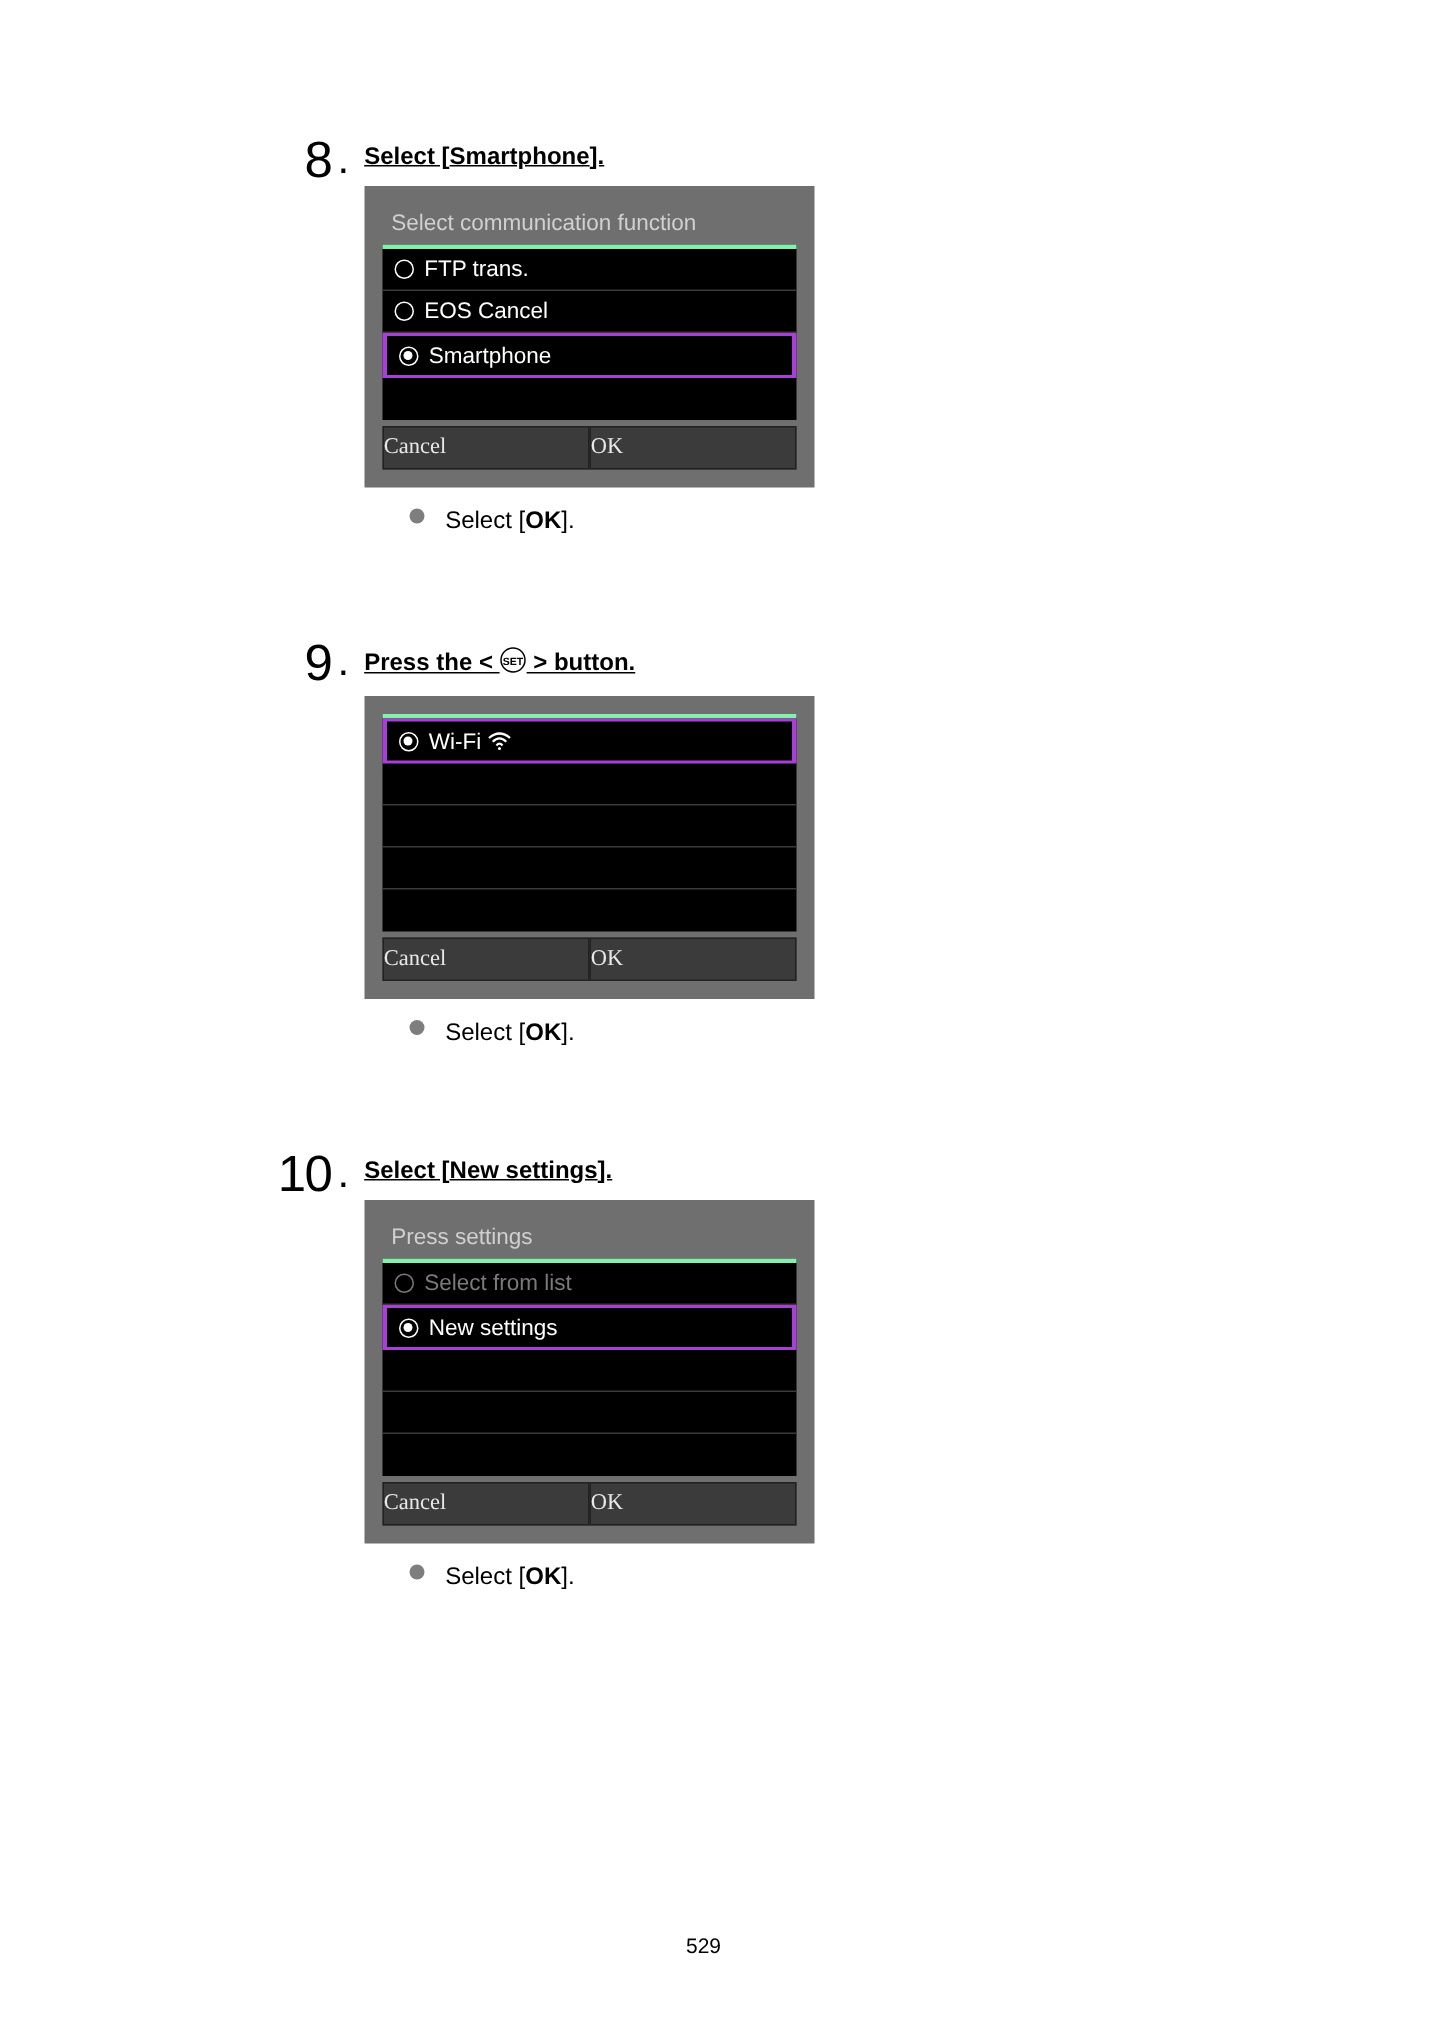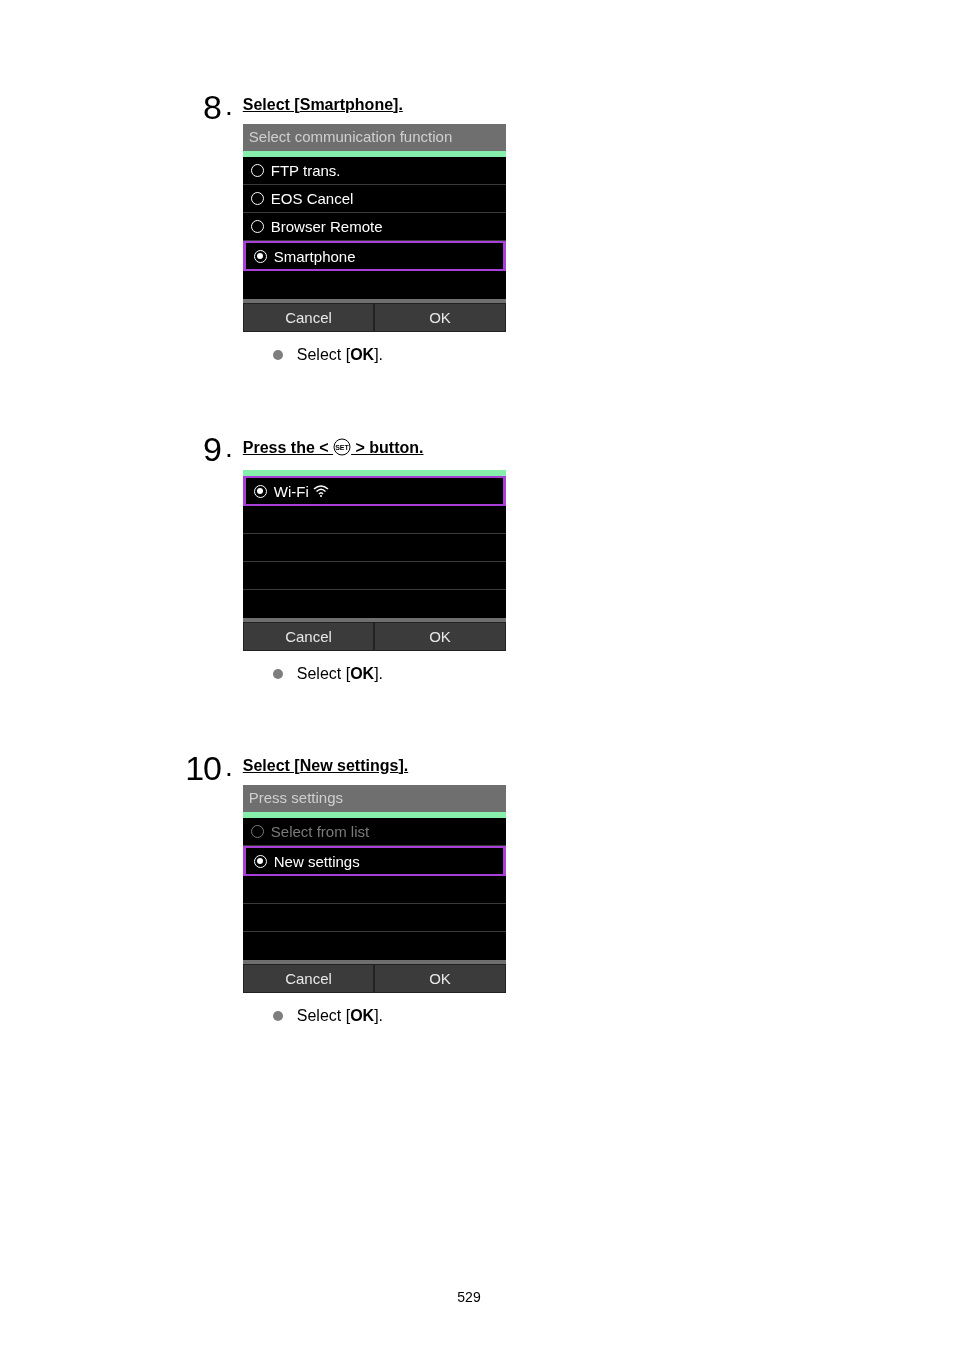--- a/index.html
+++ b/index.html
@@ -44,34 +44,34 @@
     font-size: 16px;
     font-weight: bold;
     margin-bottom: 10px;
     text-decoration: underline;
   }
   .step-title .set-icon {
     display: inline-block;
     vertical-align: middle;
   }
   .screenshot {
-    width: 263px;
+    width: 300px;
     background: #6f6f6f;
-    padding: 0;
+    padding: 12px;
     box-sizing: border-box;
     margin-bottom: 14px;
   }
   .scr-title {
     color: #d0d0d0;
     font-size: 15px;
     padding: 4px 6px 6px 6px;
   }
   .scr-list {
     background: #000;
-    border-top: 6px solid #86efac;
+    border-top: 3px solid #86efac;
   }
   .scr-row {
     display: flex;
     align-items: center;
     height: 28px;
     padding: 0 8px;
     color: #fff;
     font-size: 15px;
     border-bottom: 1px solid #3a3a3a;
     box-sizing: border-box;
@@ -111,32 +111,31 @@
     margin-left: 4px;
     display: inline-flex;
   }
   .scr-footer {
     display: flex;
     background: #3b3b3b;
     margin-top: 4px;
   }
   .scr-btn {
     flex: 1;
-    text-align: center;
     color: #e8e8e8;
     font-size: 15px;
     padding: 5px 0;
     border: 1px solid #222;
+    font-family: Liberation Serif, serif;
   }
   .sub-bullets {
     padding-left: 30px;
   }
   .sub-bullet {
     display: flex;
-    align-items: center;
     font-size: 16px;
     margin-bottom: 8px;
   }
   .dot-icon {
     width: 10px;
     height: 10px;
     background: #7e7e7e;
     border-radius: 50%;
     margin-right: 14px;
     flex-shrink: 0;
@@ -166,24 +165,20 @@
       <div class="screenshot">
         <div class="scr-title">Select communication function</div>
         <div class="scr-list">
           <div class="scr-row">
             <span class="radio"></span>
             <span>FTP trans.</span>
           </div>
           <div class="scr-row">
             <span class="radio"></span>
             <span>EOS Cancel</span>
-          </div>
-          <div class="scr-row">
-            <span class="radio"></span>
-            <span>Browser Remote</span>
           </div>
           <div class="scr-row selected">
             <span class="radio filled"></span>
             <span>Smartphone</span>
           </div>
           <div class="scr-row empty"></div>
         </div>
         <div class="scr-footer">
           <div class="scr-btn">Cancel</div>
           <div class="scr-btn">OK</div>

